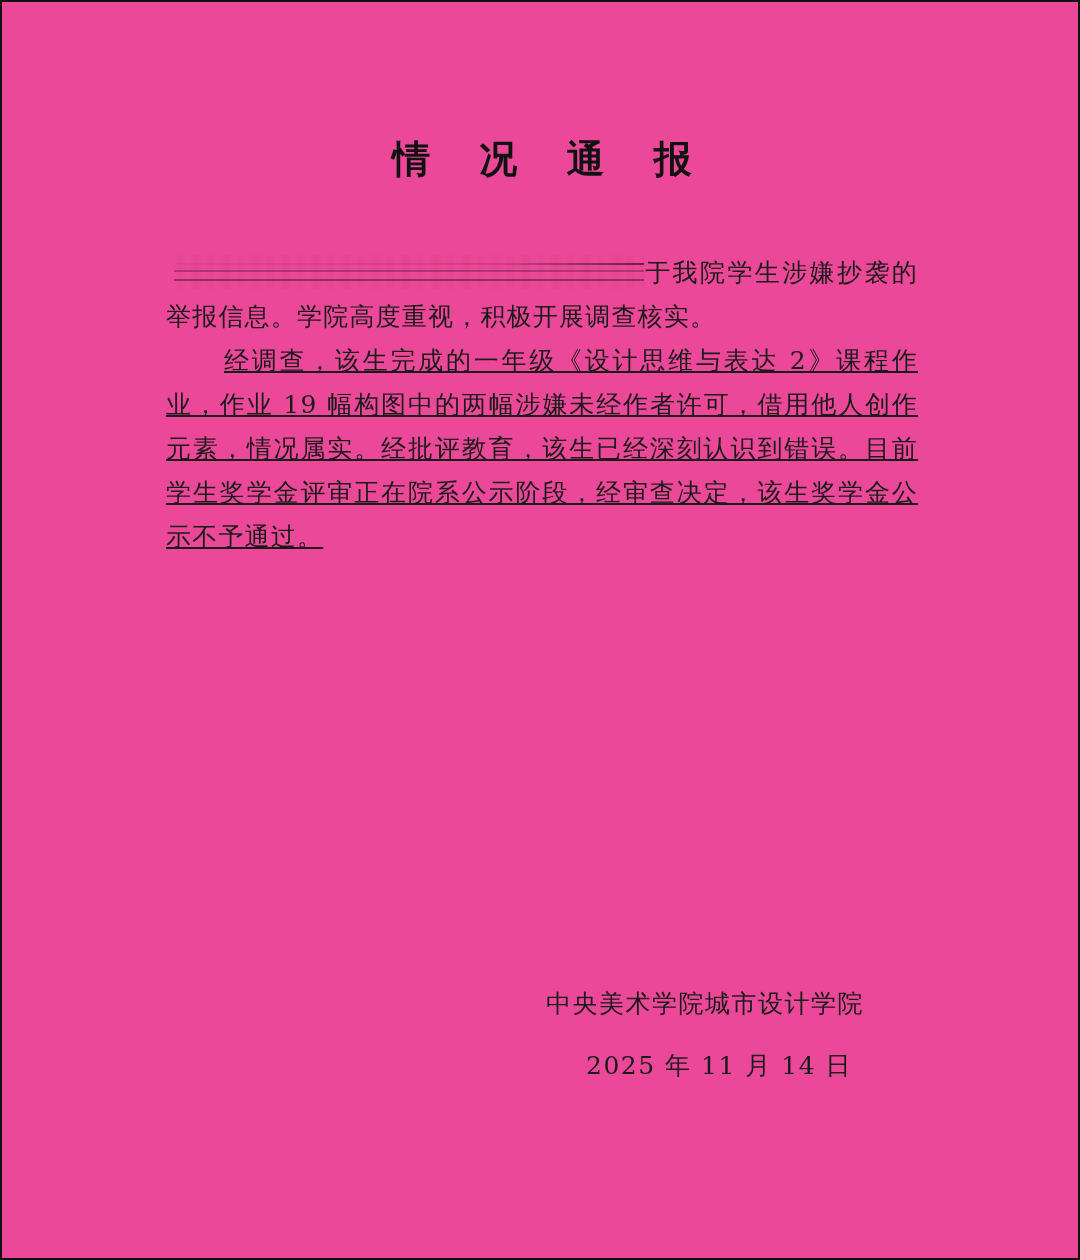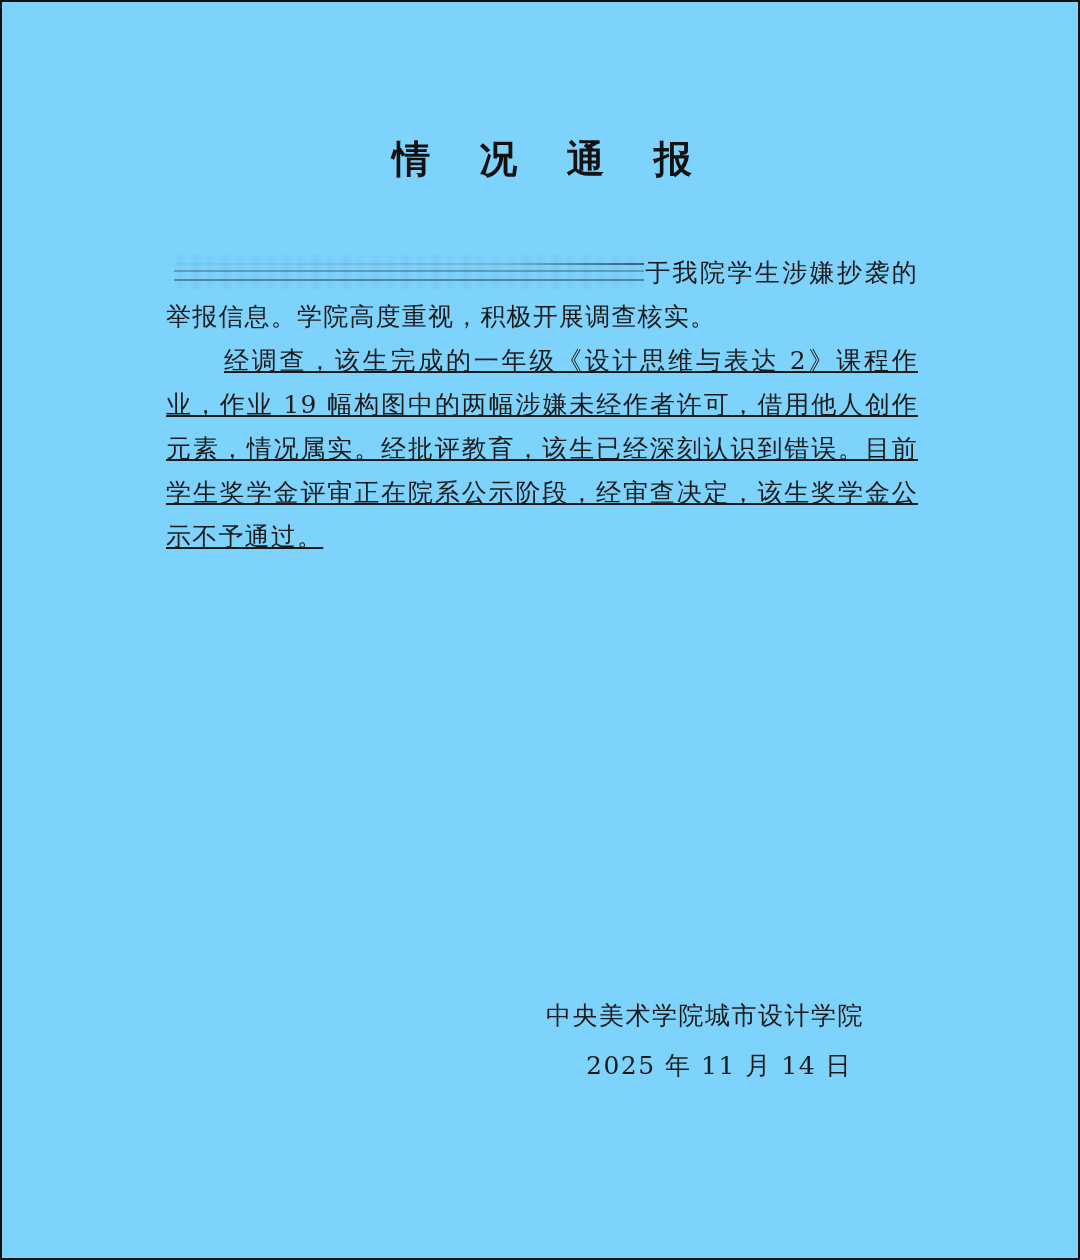--- a/index.html
+++ b/index.html
@@ -14,21 +14,21 @@
       overflow: hidden;
     }
     .page-frame {
       position: absolute;
       left: 0;
       top: 0;
       width: 1080px;
       height: 1260px;
       box-sizing: border-box;
       border: 2px solid #111111;
-      background: #7dd3fc;
+      background: #ec4899;
     }
     .doc {
       position: absolute;
       left: 164px;
       top: 0;
       width: 752px;
       font-family: "DejaVu Serif", "Liberation Serif", serif;
       color: #1a1a1a;
     }
     .title {
@@ -98,21 +98,21 @@
       left: 0;
       top: 985px;
       width: 752px;
       font-size: 25px;
       letter-spacing: 1.5px;
       color: #1a1a1a;
     }
     .sig-org {
       position: absolute;
       left: 380px;
-      top: 12px;
+      top: 0;
       white-space: nowrap;
     }
     .sig-date {
       position: absolute;
       left: 420px;
       top: 62px;
       white-space: nowrap;
     }
   </style>
 </head>

